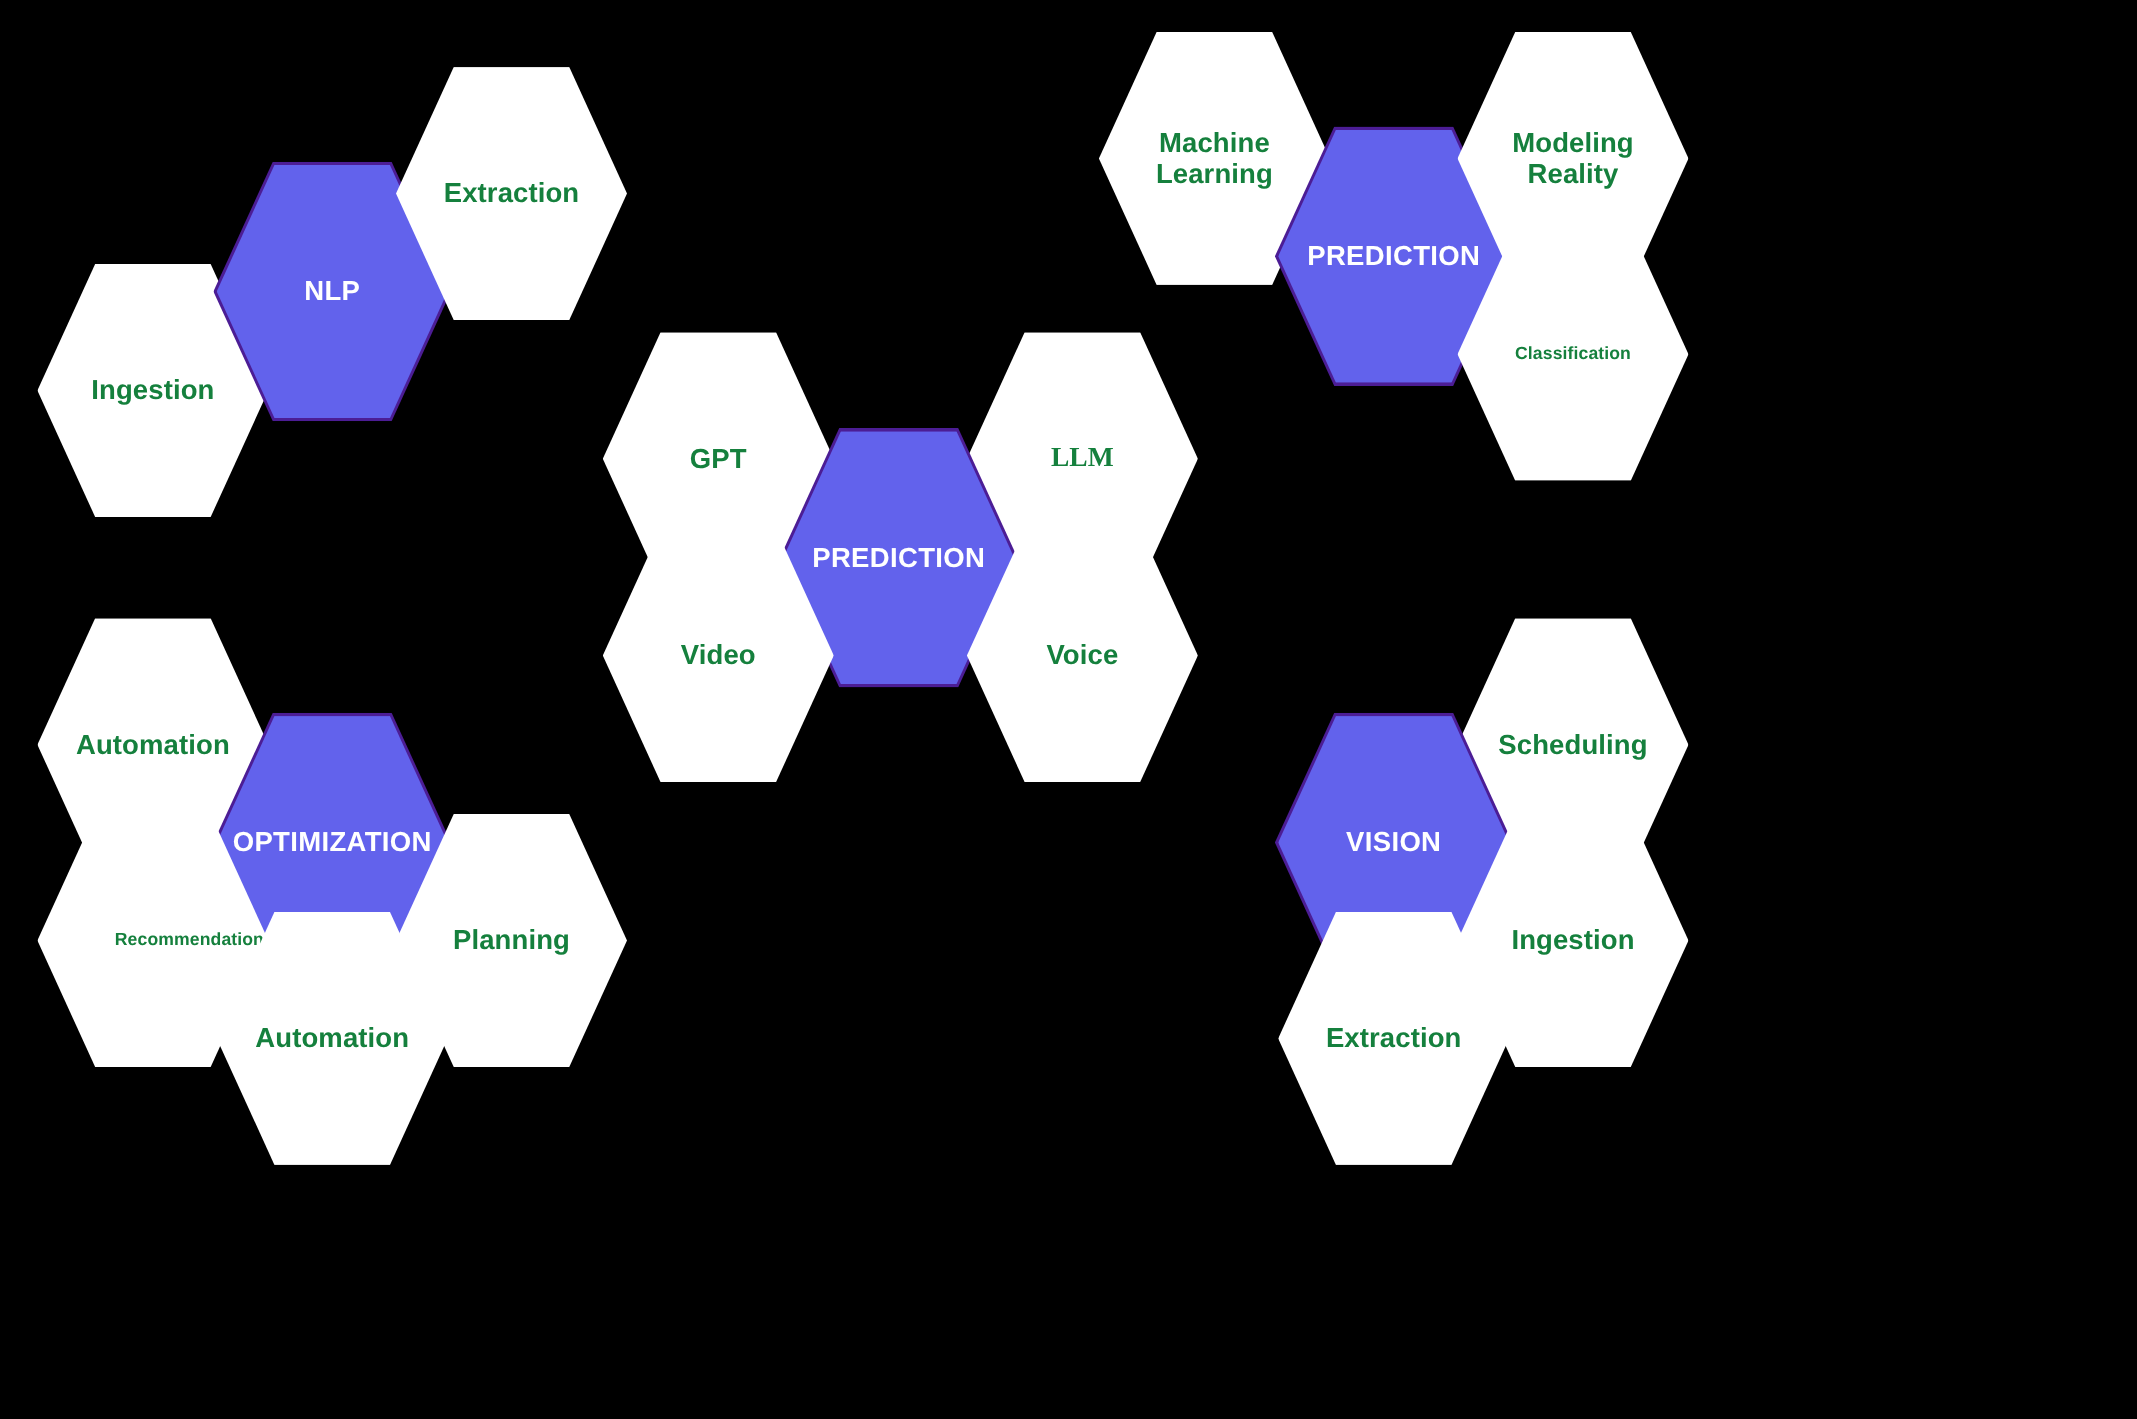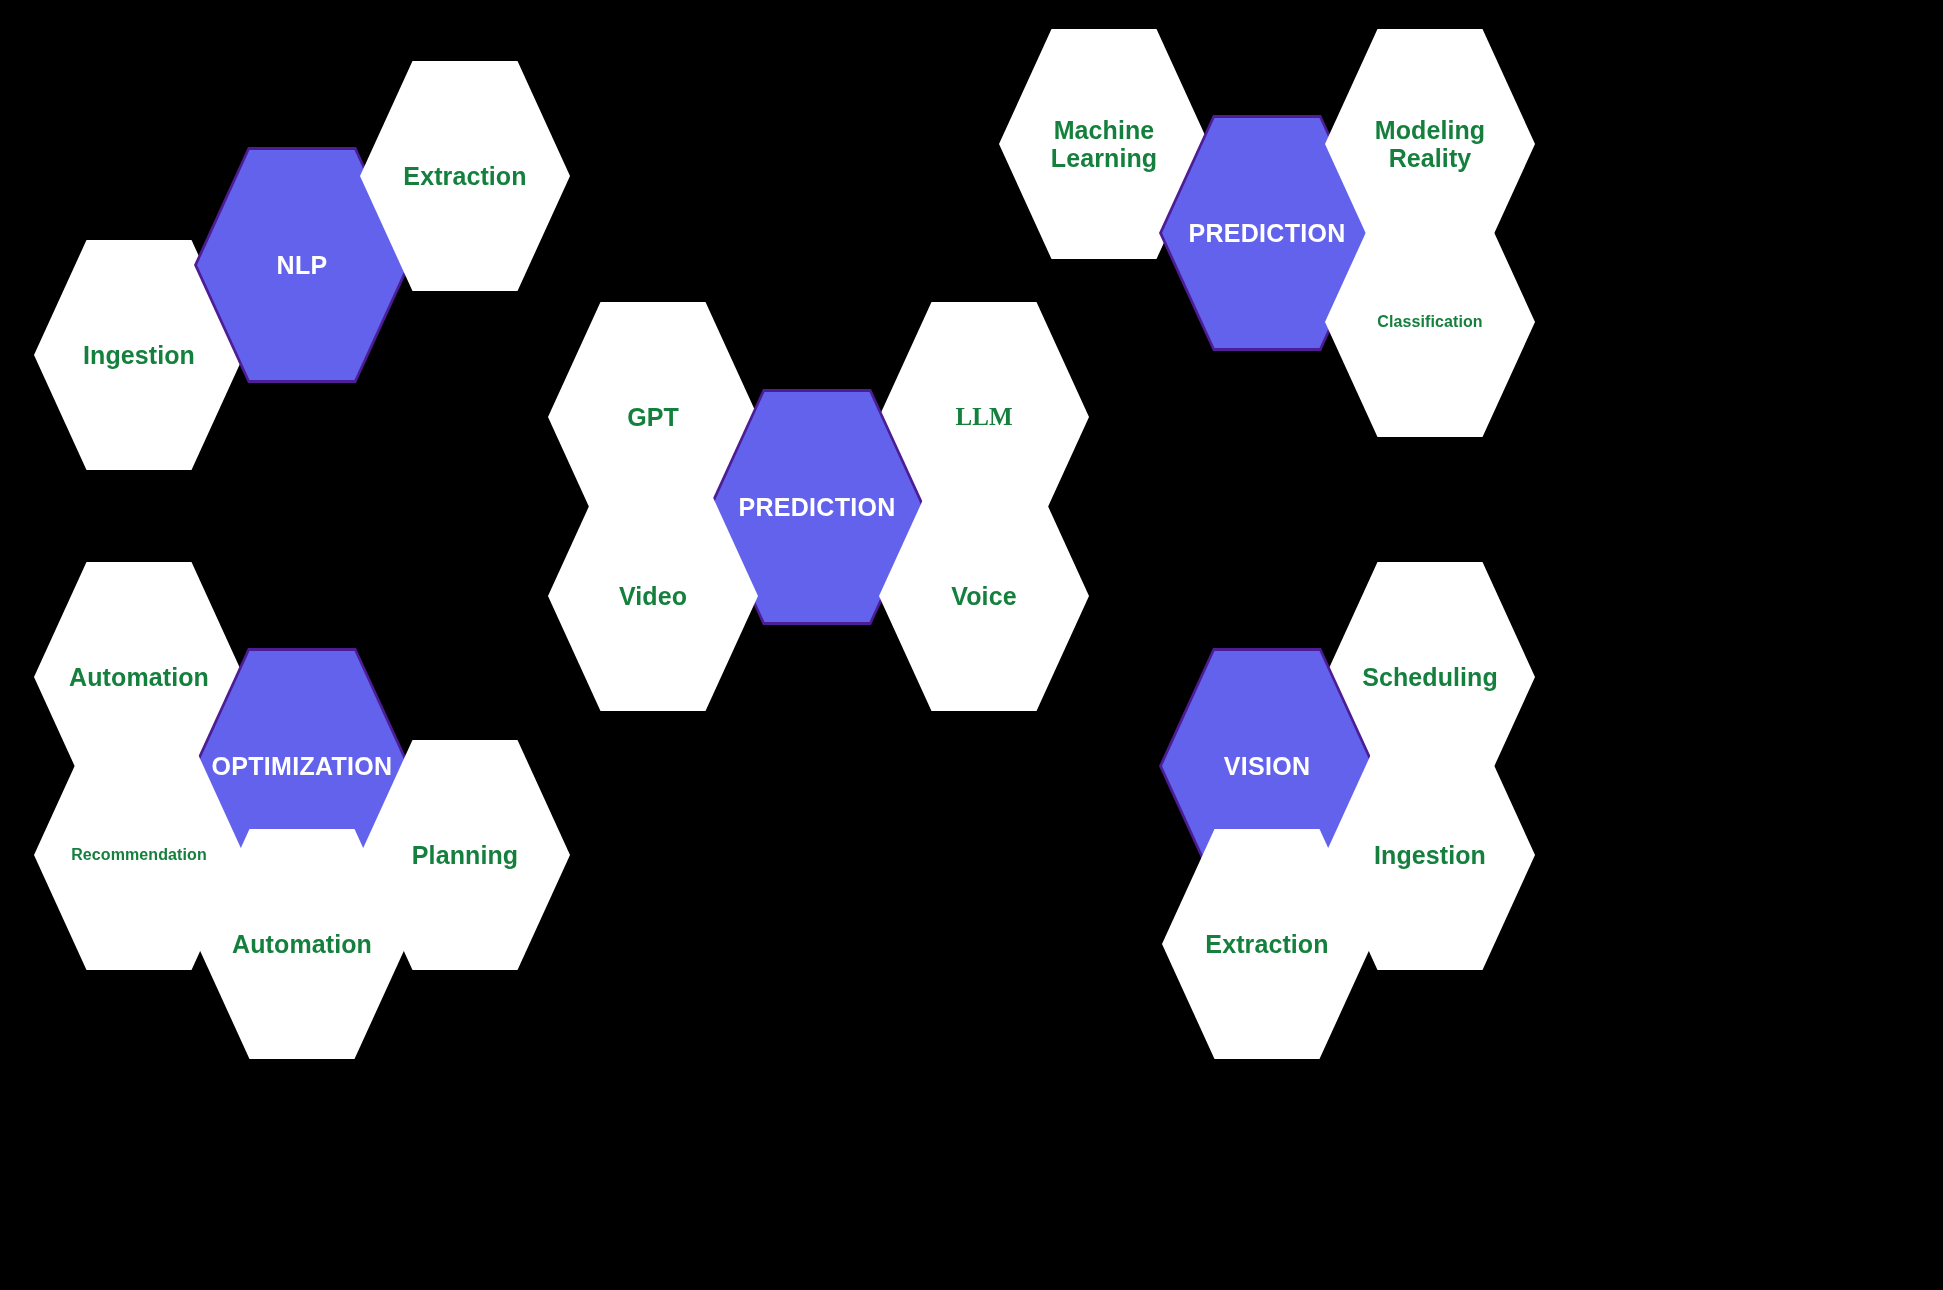--- a/index.html
+++ b/index.html
@@ -148,21 +148,21 @@
       <div class="hex-label">Automation</div>
     </div>
   </div>
 
   <div class="hex accent" style="left:194px; top:648px;">
     <div class="hex-inner">
       <div class="hex-label caps">OPTIMIZATION</div>
     </div>
   </div>
 
-  <div class="hex white" style="left:31px; top:737px;">
+  <div class="hex white" style="left:31px; top:737px;text-align:right;">
     <div class="hex-inner">
       <div class="hex-label tight">Recommendation</div>
     </div>
   </div>
 
   <div class="hex white" style="left:357px; top:737px;">
     <div class="hex-inner">
       <div class="hex-label">Planning</div>
     </div>
   </div>

